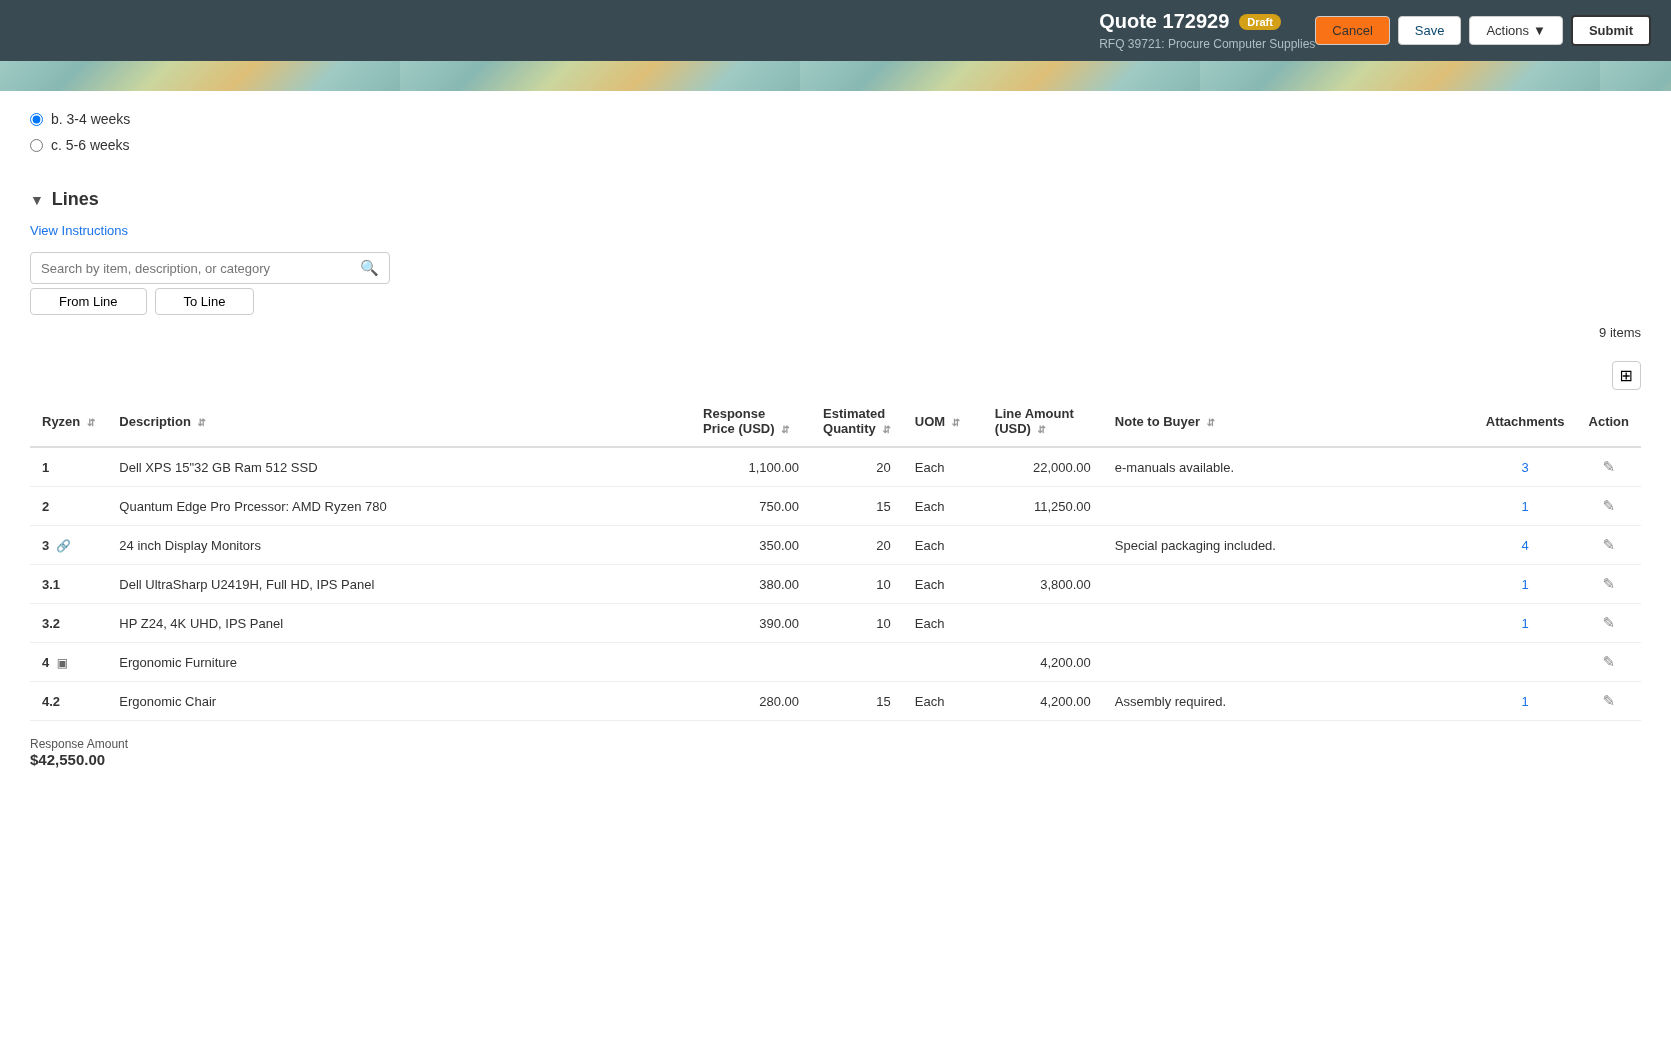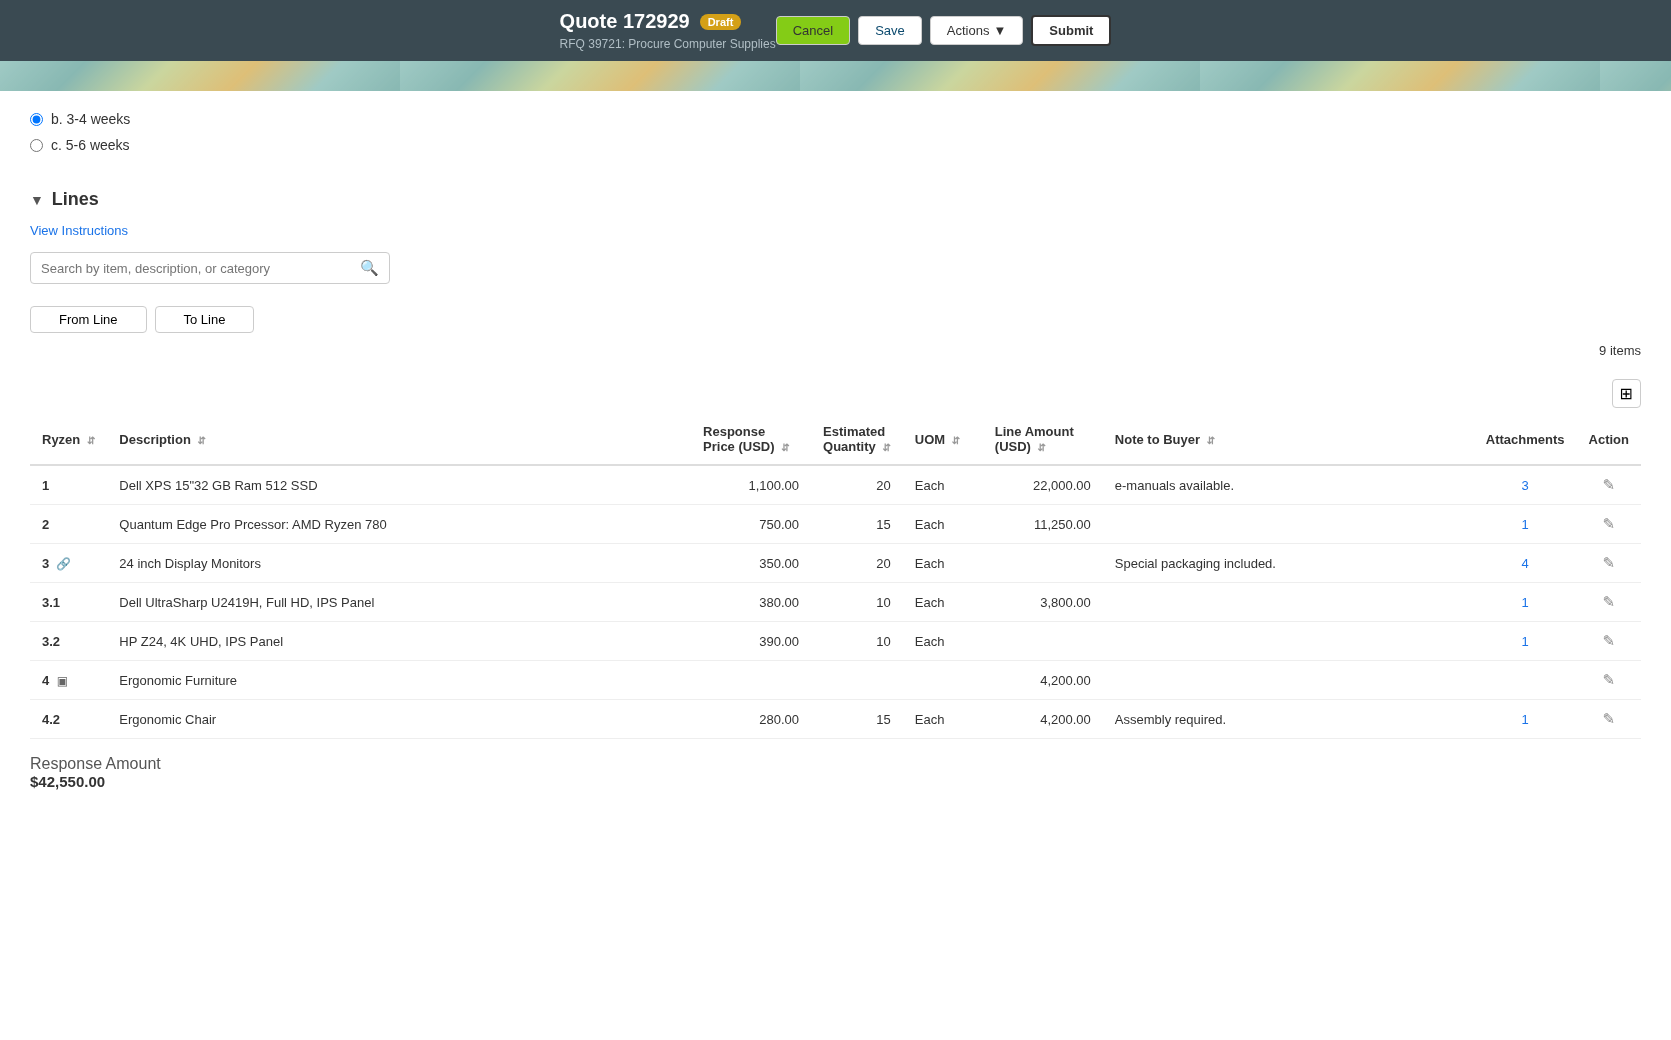--- a/index.html
+++ b/index.html
@@ -4,21 +4,21 @@
   <style>
     * { box-sizing: border-box; margin: 0; padding: 0; }
     body { font-family: -apple-system, BlinkMacSystemFont, 'Segoe UI', Arial, sans-serif; font-size: 14px; background: #f4f4f4; color: #333; }
 
     
     .header {
       background: #3a4a52;
       padding: 10px 20px;
       display: flex;
       align-items: center;
-      justify-content: center;
+      justify-content: flex-end;
       min-height: 60px;
     }
     .header-left { display: flex; flex-direction: column; gap: 4px; }
     .header-title { display: flex; align-items: center; gap: 10px; }
     .header-title h1 { color: #fff; font-size: 20px; font-weight: 700; }
     .draft-badge {
       background: #d4a017;
       color: #fff;
       font-size: 11px;
       font-weight: 600;
@@ -30,21 +30,21 @@
     .btn {
       padding: 6px 16px;
       border-radius: 4px;
       border: 1px solid #ccc;
       cursor: pointer;
       font-size: 13px;
       font-weight: 500;
       background: #fff;
       color: #333;
     }
-    .btn-cancel { background: #84cc16; color: #333; border: 1px solid #ccc; }
+    .btn-cancel { background: #f97316; color: #333; border: 1px solid #ccc; }
     .btn-save { background: #fff; color: #0c4a6e; border: 1px solid #ccc; }
     .btn-actions {
       background: #fff;
       color: #333;
       border: 1px solid #ccc;
       display: flex;
       align-items: center;
       gap: 4px;
     }
     .btn-submit {
@@ -86,21 +86,21 @@
       align-items: center;
       gap: 8px;
       margin-bottom: 12px;
       margin-top: 10px;
     }
     .lines-title { font-size: 18px; font-weight: 700; }
     .chevron-icon { font-size: 14px; color: #555; cursor: pointer; }
     .view-instructions { color: #1a73e8; font-size: 13px; cursor: pointer; text-decoration: none; margin-bottom: 14px; display: inline-block; }
 
     
-    .search-bar-row { margin-bottom: 22px; }
+    .search-bar-row { margin-bottom: 4px; }
     .search-input-wrap {
       display: flex;
       align-items: center;
       border: 1px solid #ccc;
       border-radius: 4px;
       width: 360px;
       padding: 6px 10px;
       background: #fff;
     }
     .search-input-wrap input {
@@ -164,21 +164,21 @@
     .line-num { font-weight: 600; }
     .line-icon { margin-left: 4px; color: #666; font-size: 12px; }
     .amount-link { color: #1a73e8; font-size: 13px; cursor: pointer; text-decoration: none; }
     .edit-icon { color: #888; cursor: pointer; font-size: 15px; }
 
     
     .response-amount {
       margin-top: 16px;
       font-size: 13px;
     }
-    .response-amount .label { color: #555; font-size: 16px; }
+    .response-amount .label { color: #555; font-size: 12px; }
     .response-amount .value { font-weight: 700; font-size: 15px; }
 
     .th-response-price { min-width: 110px; }
     .th-est-qty { min-width: 80px; }
     .th-uom { min-width: 70px; }
     .th-line-amount { min-width: 110px; }
     .th-note { min-width: 160px; }
     .th-attachments { min-width: 90px; }
     .th-action { min-width: 60px; }
 

